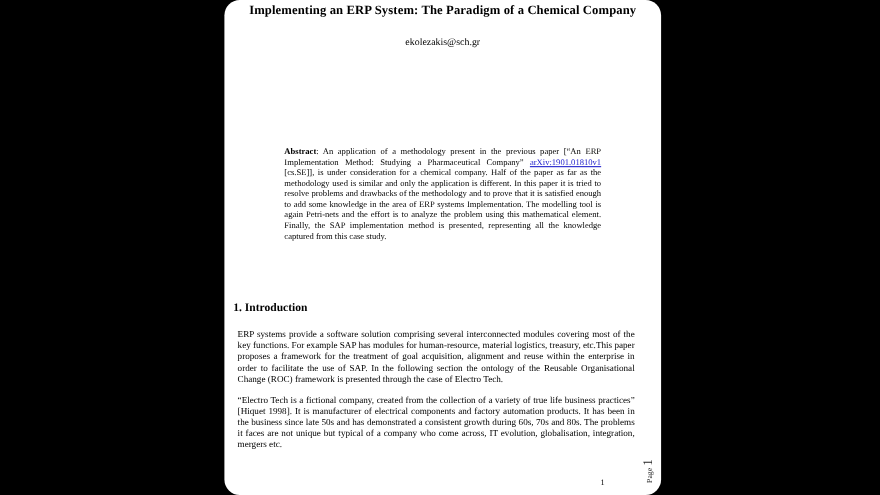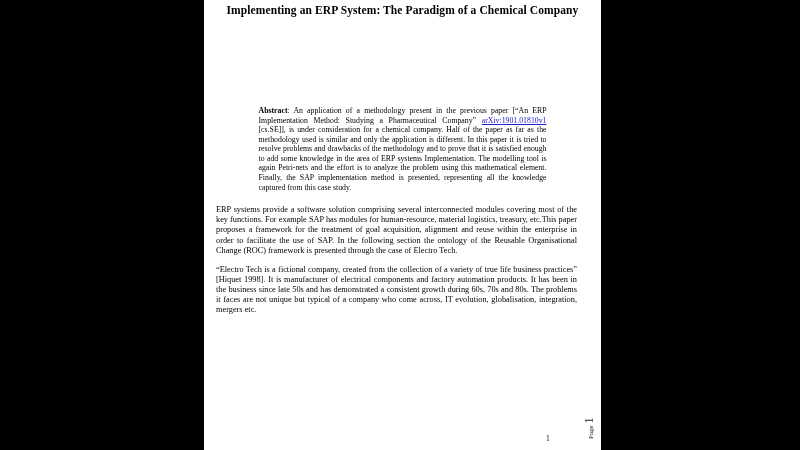--- a/index.html
+++ b/index.html
@@ -9,20 +9,21 @@
     position:relative;
     overflow:hidden;
     font-family:"Liberation Serif", "DejaVu Serif", serif;
   }
   .page {
     position:absolute;
     left:204px; top:0;
     width:397px; height:450px;
     background:#ffffff;
     color:#000000;
+    border-radius:14px;
   }
   .title {
     text-align:center;
     font-weight:bold;
     font-size:11.5px;
     padding-top:4px;
     letter-spacing:0.1px;
   }
   .author   { text-align:center; font-size:9px; margin-top:23px; }
   .affiliation { text-align:center; font-size:9px; margin-top:15px; }
@@ -66,25 +67,27 @@
 </style>
 </head>
 <body style="background: rgb(0, 0, 0);">
 
 <div class="page" style="background: rgb(255, 255, 255);">
 
   <div class="title">Implementing an ERP System: The Paradigm of a Chemical Company</div>
 
 
 
+  <div class="email">ekolezakis@sch.gr</div>
 
   <div class="abstract">
     <span class="abstract-label">Abstract</span><span>: An application of a methodology present in the previous paper [“An ERP Implementation Method: Studying a Pharmaceutical Company” </span><span class="arxiv-link" style="color: rgb(34, 34, 204);">arXiv:1901.01810v1</span><span> [cs.SE]], is under consideration for a chemical company. Half of the paper as far as the methodology used is similar and only the application is different. In this paper it is tried to resolve problems and drawbacks of the methodology and to prove that it is satisfied enough to add some knowledge in the area of ERP systems Implementation. The modelling tool is again Petri-nets and the effort is to analyze the problem using this mathematical element. Finally, the SAP implementation method is presented, representing all the knowledge captured from this case study.</span>
   </div>
 
+  <div class="section-heading">1. Introduction</div>
 
   <div class="para">ERP systems provide a software solution comprising several interconnected modules covering most of the key functions. For example SAP has modules for human-resource, material logistics, treasury, etc.This paper proposes a framework for the treatment of goal acquisition, alignment and reuse within the enterprise in order to facilitate the use of SAP. In the following section the ontology of the Reusable Organisational Change (ROC) framework is presented through the case of Electro Tech.</div>
 
   <div class="para">“Electro Tech is a fictional company, created from the collection of a variety of true life business practices” [Hiquet  1998]. It is manufacturer of electrical components and factory automation products. It has been in the business since late 50s and has demonstrated a consistent growth during 60s, 70s and 80s. The problems it faces are not unique but typical of a company who come across, IT evolution, globalisation, integration, mergers etc.</div>
 
   <div class="side-label">
     <span>Page</span><span class="side-num">1</span>
   </div>
 
   <div class="footer-page-number">1</div>

